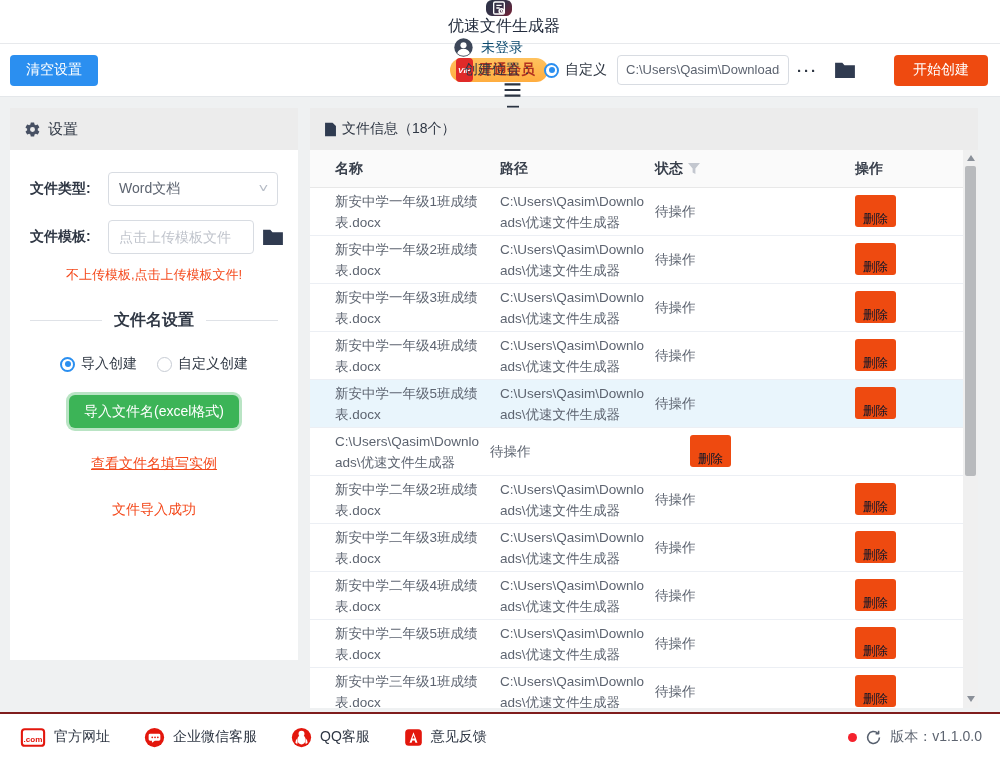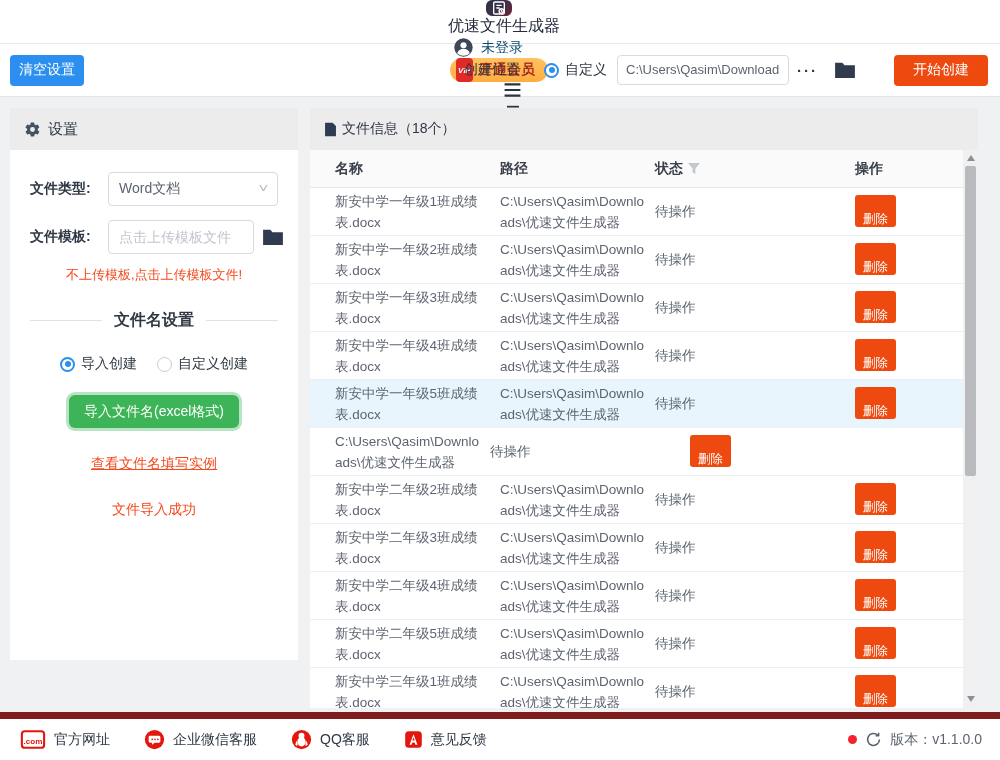--- a/index.html
+++ b/index.html
@@ -13,21 +13,21 @@
   .tb-spacer { flex:1; }
   .login-wrap { display:flex; align-items:center; gap:7px; margin-right:22px; cursor:pointer; }
   .login-text { font-size:14px; color:#0c4a6e; }
   .vip-btn { display:flex; align-items:center; gap:6px; background:linear-gradient(180deg,#ffc25e,#ffad3f); border:none; border-radius:15px; height:29px; padding:0 13px 0 6px; cursor:pointer; }
   .vip-badge { width:17px; height:24px; background:#e02a28; border-radius:4px; color:#fff; font-size:8px; font-weight:bold; font-style:italic; display:flex; align-items:center; justify-content:center; }
   .vip-label { font-size:14px; font-weight:bold; color:#b33220; }
   .win-ctrl { background:none; border:none; margin-left:27px; cursor:pointer; display:flex; align-items:center; }
 
   
   .toolbar { height:53px; background:#fff; border-bottom:1px solid #e4e7ea; display:flex; align-items:center; padding:0 12px 0 10px; }
-  .btn-blue { background:#2b8ff0; color:#fff; border:none; border-radius:4px; font-size:14px; height:31px; padding:0 9px; cursor:pointer; }
+  .btn-blue { background:#2b8ff0; color:#fff; border:none; border-radius:4px; font-size:14px; height:31px; padding:0 16px; cursor:pointer; }
   .loc-group { margin-left:auto; display:flex; align-items:center; }
   .loc-label { font-size:14px; color:#2f3744; font-weight:500; }
   .radio { width:15px; height:15px; border-radius:50%; display:inline-block; position:relative; flex:none; }
   .radio.on { border:2px solid #2b8ff0; background:#fff; }
   .radio.on::after { content:""; position:absolute; left:2.5px; top:2.5px; width:6px; height:6px; border-radius:50%; background:#2b8ff0; }
   .radio.off { border:1px solid #c7ccd4; background:#fff; }
   .radio-label { font-size:14px; color:#303844; margin-left:6px; }
   .path-input { width:172px; height:30px; border:1px solid #d8dce2; border-radius:4px; padding:0 8px; font-size:13px; color:#5d6470; font-family:inherit; white-space:nowrap; overflow:hidden; }
   .more-dots { font-size:15px; font-weight:bold; color:#2f3744; letter-spacing:2px; background:none; border:none; cursor:pointer; margin:0 8px; }
   .btn-orange { background:#ee4a10; color:#ffffff; border:none; border-radius:4px; font-size:14px; height:31px; padding:0 19px; cursor:pointer; }
@@ -62,32 +62,32 @@
   .th { font-size:14px; font-weight:bold; color:#3a414d; display:flex; align-items:center; gap:5px; }
   .th.c1 { width:165px; } .th.c2 { width:155px; } .th.c3 { width:200px; } .th.c4 { flex:1; }
   .tbody { flex:1; overflow:hidden; }
   .trow { display:flex; align-items:center; height:48px; padding-left:25px; border-bottom:1px solid #eceff4; background:#fff; }
   .trow.hl { background:#e9f5fc; }
   .td { font-size:13.5px; color:#5d6470; line-height:21px; }
   .td.name { width:165px; padding-right:20px; word-break:break-all; }
   .td.path { width:155px; padding-right:10px; word-break:break-all; }
   .td.status { width:200px; }
   .td.action { flex:1; }
-  .del-btn { background:#ee4a10; color:#ffffff; border:none; border-radius:3px; font-size:12.5px; height:25px; padding:16px 8px; cursor:pointer; }
+  .del-btn { background:#ee4a10; color:#0f172a; border:none; border-radius:3px; font-size:12.5px; height:25px; padding:16px 8px; cursor:pointer; }
 
   
   .scrollbar { position:absolute; top:42px; right:0; bottom:0; width:15px; background:#f0f0f0; }
   .sb-arrow { position:absolute; left:0; width:15px; height:14px; display:flex; align-items:center; justify-content:center; cursor:pointer; }
   .sb-arrow.up { top:1px; } .sb-arrow.down { bottom:2px; }
   .sb-arrow .tri-up { width:0; height:0; border-left:4px solid transparent; border-right:4px solid transparent; border-bottom:6px solid #8a9099; }
   .sb-arrow .tri-down { width:0; height:0; border-left:4px solid transparent; border-right:4px solid transparent; border-top:6px solid #8a9099; }
   .sb-thumb { position:absolute; left:2px; top:16px; width:11px; height:310px; background:#b8babd; border-radius:2px; cursor:grab; }
 
   
-  .footer { height:48px; background:#fff; border-top:7px solid #7f1d1d; display:flex; align-items:center; padding:0 18px 0 20px; }
+  .footer { height:48px; background:#fff; border-top:2px solid #7f1d1d; display:flex; align-items:center; padding:0 18px 0 20px; }
   .f-item { display:flex; align-items:center; gap:8px; margin-right:34px; cursor:pointer; }
   .f-label { font-size:14px; color:#2f3744; font-weight:500; }
   .f-right { margin-left:auto; display:flex; align-items:center; gap:8px; }
   .red-dot { width:9px; height:9px; border-radius:50%; background:#f5222d; }
   .version-text { font-size:14px; color:#5d6470; }
 </style>
 </head>
 <body>
 
 <div class="titlebar">

